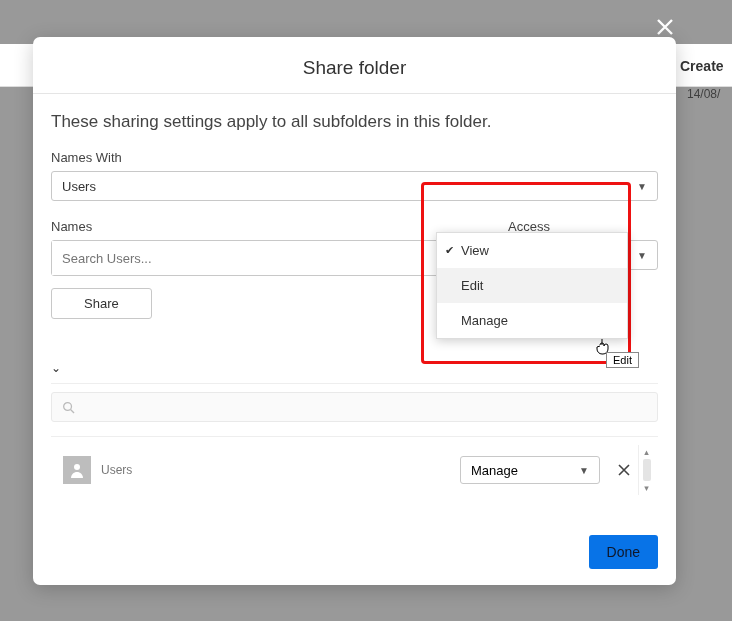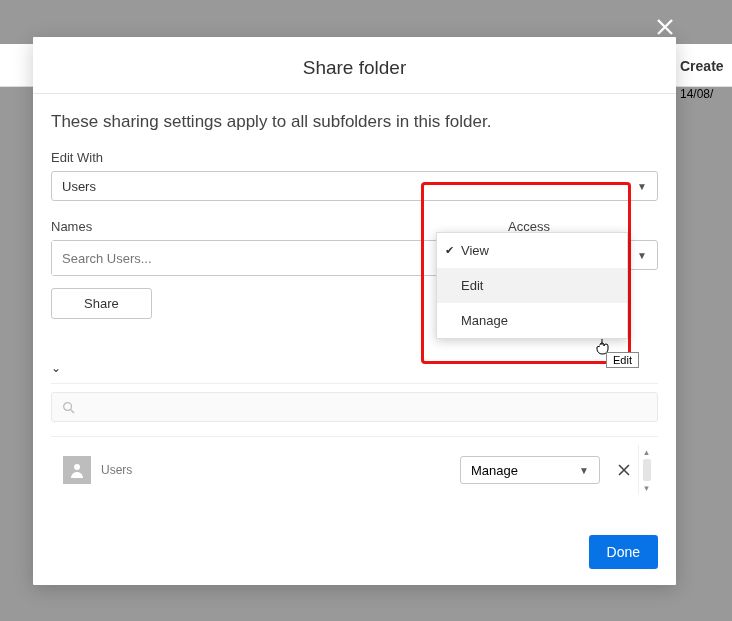--- a/index.html
+++ b/index.html
@@ -1,27 +1,27 @@
 <!DOCTYPE html>
 <html><head>
 <meta charset="utf-8">
 <style>
   * { margin: 0; padding: 0; box-sizing: border-box; font-family: "Segoe UI", Arial, sans-serif; }
   body { width: 732px; height: 621px; background: #999999; position: relative; overflow: hidden; }
 
   
   .bg-top { position: absolute; top: 44px; left: 0; right: 0; height: 43px; background: #fff; border-bottom: 1px solid #ddd; }
   .bg-header { position: absolute; top: 44px; right: 8px; width: 52px; height: 43px; font-size: 14px; font-weight: 600; color: #333; display: flex; align-items: center; padding-left: 8px; }
-  .bg-row { position: absolute; top: 87px; right: 8px; width: 52px; height: 20px; padding-left: 8px; font-size: 12px; color: #000000; }
+  .bg-row { position: absolute; top: 87px; right: 1px; width: 52px; height: 20px; padding-left: 8px; font-size: 12px; color: #404040; }
 
   
   .close-icon { position: absolute; top: 18px; left: 656px; color: #fff; font-size: 22px; cursor: pointer; }
 
   
-  .modal { position: absolute; top: 37px; left: 33px; width: 643px; height: 548px; background: #fff; border-radius: 1px; box-shadow: 0 4px 20px rgba(0,0,0,0.2); display: flex; flex-direction: column; }
+  .modal { position: absolute; top: 37px; left: 33px; width: 643px; height: 548px; background: #fff; border-radius: 7px; box-shadow: 0 4px 20px rgba(0,0,0,0.2); display: flex; flex-direction: column; }
   .modal-header { padding: 20px 0 14px; border-bottom: 1px solid #e5e5e5; text-align: center; }
   .modal-title { font-size: 19px; font-weight: 400; color: #333; }
   .modal-body { flex: 1; padding: 18px 18px 0; position: relative; }
   .modal-footer { padding: 12px 18px 16px; text-align: right; }
 
   .intro { font-size: 17px; color: #444; }
 
   .label { font-size: 13px; color: #444; margin-top: 18px; margin-bottom: 6px; }
 
   .select { width: 100%; height: 30px; border: 1px solid #c8c8c8; border-radius: 3px; padding: 0 10px; display: flex; align-items: center; justify-content: space-between; font-size: 13px; color: #333; background: #fff; cursor: pointer; }
@@ -42,21 +42,21 @@
   .user-row { display: flex; align-items: center; padding: 8px 4px 8px 12px; border-top: 1px solid #eee; margin-top: 14px; }
   .avatar { width: 28px; height: 28px; background: #bdbdbd; display: flex; align-items: center; justify-content: center; color: #fff; margin-right: 10px; }
   .user-info { flex: 1; }
   .user-name { font-size: 13px; color: #333; }
   .user-type { font-size: 12px; color: #777; }
   .role-select { width: 140px; height: 28px; border: 1px solid #c8c8c8; border-radius: 3px; padding: 0 10px; display: flex; align-items: center; justify-content: space-between; font-size: 13px; margin-right: 10px; cursor: pointer; background: #fff; }
   .remove-btn { color: #555; cursor: pointer; padding: 0 8px; font-size: 15px; }
   .scroll-col { width: 16px; height: 50px; border-left: 1px solid #eee; display: flex; flex-direction: column; align-items: center; justify-content: space-between; font-size: 9px; color: #888; padding: 2px 0; }
   .scroll-track { flex: 1; width: 8px; background: #e4e4e4; margin: 2px 0; border-radius: 2px; }
 
-  .done-btn { background: #0873e7; color: #ffffff; border: 0; padding: 9px 18px; font-size: 14px; border-radius: 3px; cursor: pointer; }
+  .done-btn { background: #0873e7; color: #0f172a; border: 0; padding: 9px 18px; font-size: 14px; border-radius: 3px; cursor: pointer; }
 
   
   .drop-highlight { position: absolute; top: 182px; left: 421px; width: 210px; height: 182px; border: 3px solid #e11; border-radius: 4px; pointer-events: none; }
   .drop-menu { position: absolute; top: 232px; left: 436px; width: 192px; background: #fff; box-shadow: 0 2px 10px rgba(0,0,0,0.2); border: 1px solid #ddd; }
   .drop-item { padding: 10px 24px; font-size: 13px; color: #333; display: flex; align-items: center; cursor: pointer; position: relative; }
   .drop-item.hover { background: #f2f2f2; }
   .drop-check { position: absolute; left: 8px; font-size: 11px; color: #333; }
 
   
   .cursor { position: absolute; top: 337px; left: 596px; font-size: 16px; pointer-events: none; }
@@ -79,21 +79,21 @@
 
 <div class="modal">
 
   <div class="modal-header">
     <div class="modal-title">Share folder</div>
   </div>
 
   <div class="modal-body">
     <div class="intro">These sharing settings apply to all subfolders in this folder.</div>
 
-    <div class="label">Edit With</div>
+    <div class="label">Names With</div>
     <div class="select">
       <span>Users</span>
       <span class="caret">▼</span>
     </div>
 
     <div style="display:flex; margin-top:18px;gap:45px;">
       <div class="label" style="margin:0; flex:1;">Names</div>
       <div class="label" style="margin:0; width:150px; margin-left:42px;">Access</div>
     </div>
 

